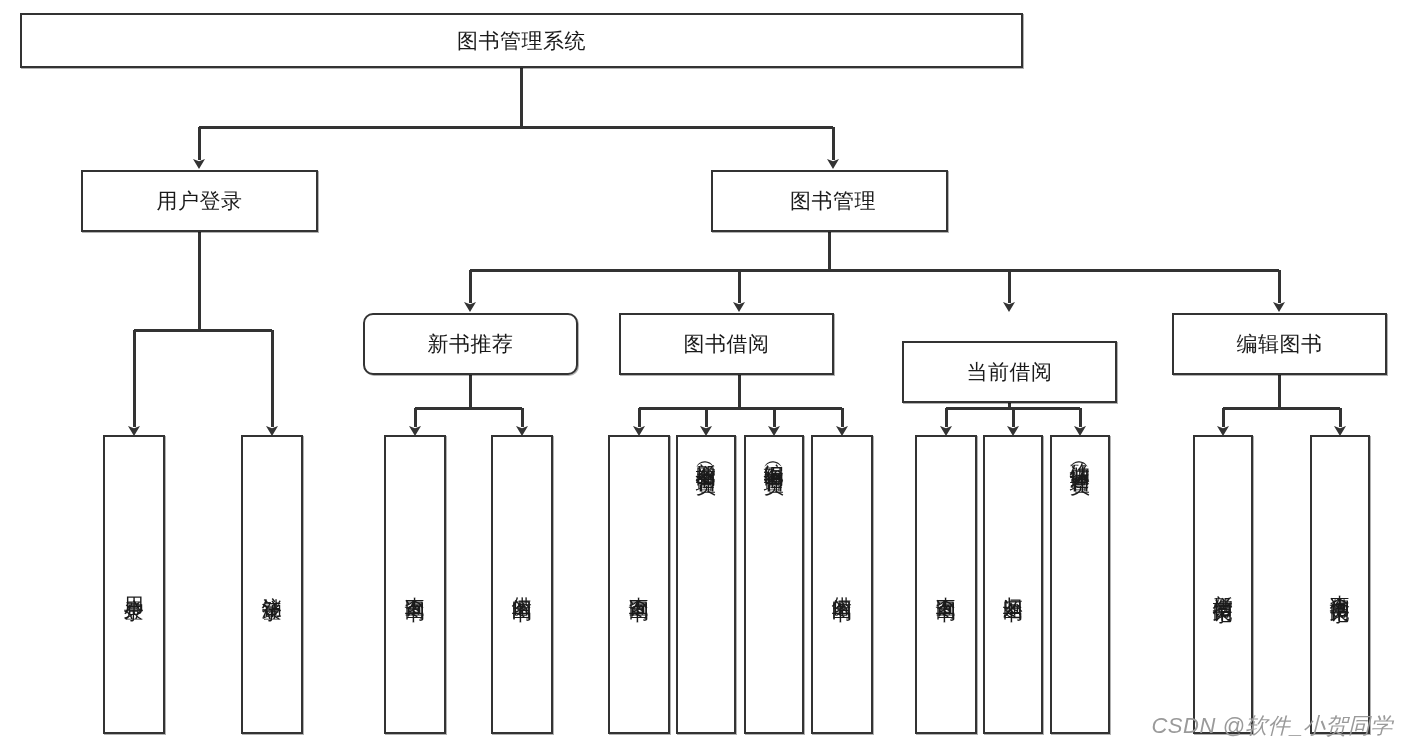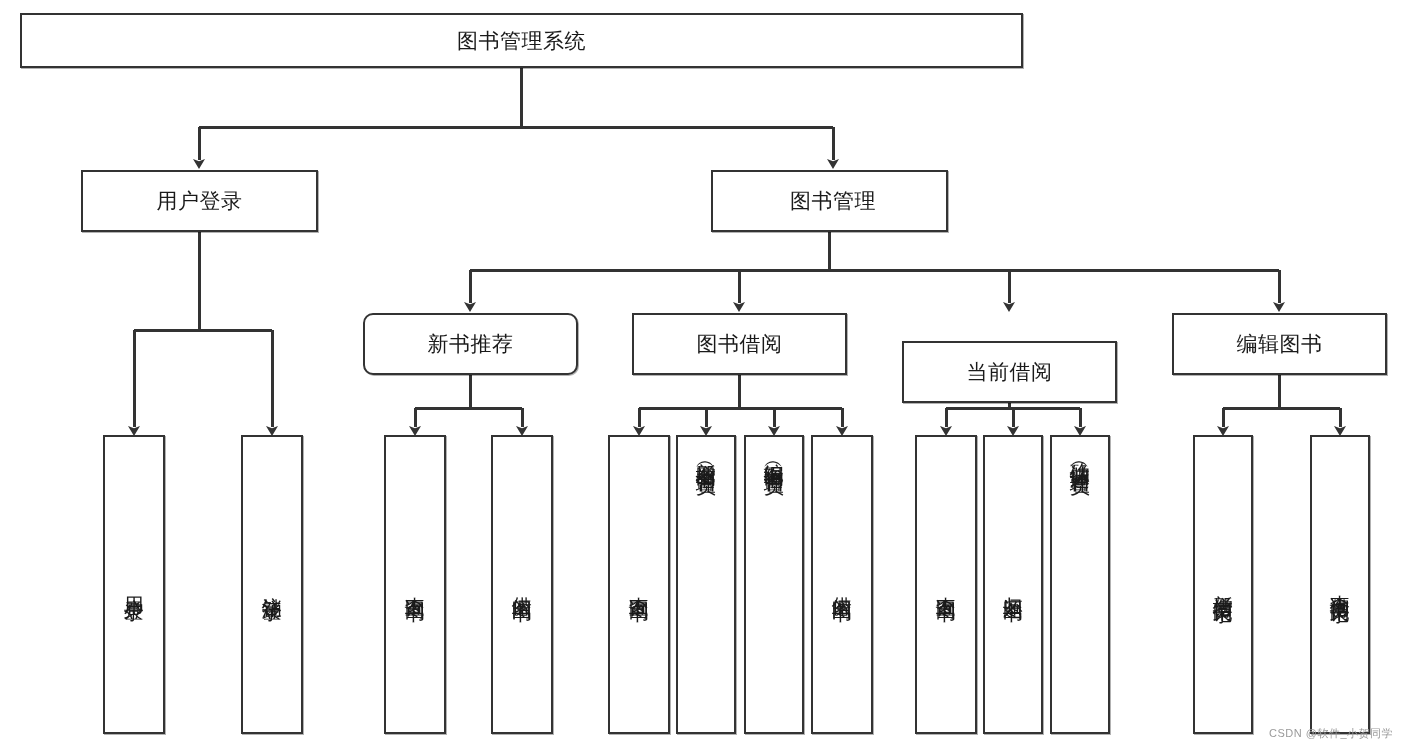--- a/index.html
+++ b/index.html
@@ -58,25 +58,26 @@
     color: #1a1a1a;
   }
   .node.vert.centered {
     align-items: center;
     padding-top: 0;
   }
   .watermark {
     position: absolute;
     right: 12px;
     bottom: 6px;
-    font-size: 11px;
+    font-size: 22px;
     color: #9a9a9a;
     letter-spacing: 0.5px;
     white-space: nowrap;
     user-select: none;
+    font-style: italic;
   }
 </style>
 </head>
 <body>
 
 <div id="canvas">
 
   <svg id="wires" viewBox="0 0 1405 747" xmlns="http://www.w3.org/2000/svg">
     <defs>
       <marker id="arrow" markerWidth="10" markerHeight="12" refX="1" refY="6" orient="auto" markerUnits="userSpaceOnUse">
@@ -126,21 +127,21 @@
       <path d="M1340,408 L1340,427" marker-end="url(#arrow)"></path>
     </g>
   </svg>
 
   <div class="node horiz" style="left:20px; top:13px; width:1003px; height:55px;">图书管理系统</div>
 
   <div class="node horiz" style="left:81px; top:170px; width:237px; height:62px;">用户登录</div>
   <div class="node horiz" style="left:711px; top:170px; width:237px; height:62px;padding-left:7px;">图书管理</div>
 
   <div class="node horiz" style="left:363px; top:313px; width:215px; height:62px;border-radius:10px;">新书推荐</div>
-  <div class="node horiz" style="left:632px; top:313px; width:215px; height:62px;">图书借阅</div>
+  <div class="node horiz" style="left:619px; top:313px; width:215px; height:62px;">图书借阅</div>
   <div class="node horiz" style="left:902px; top:313px; width:215px; height:62px;margin-top:28px;">当前借阅</div>
   <div class="node horiz" style="left:1172px; top:313px; width:215px; height:62px;">编辑图书</div>
 
   <div class="node vert centered" style="left:103px; top:435px; width:62px; height:299px;">
     <span class="vlabel">用户登录</span>
   </div>
   <div class="node vert centered" style="left:241px; top:435px; width:62px; height:299px;">
     <span class="vlabel">注销登录</span>
   </div>
 

